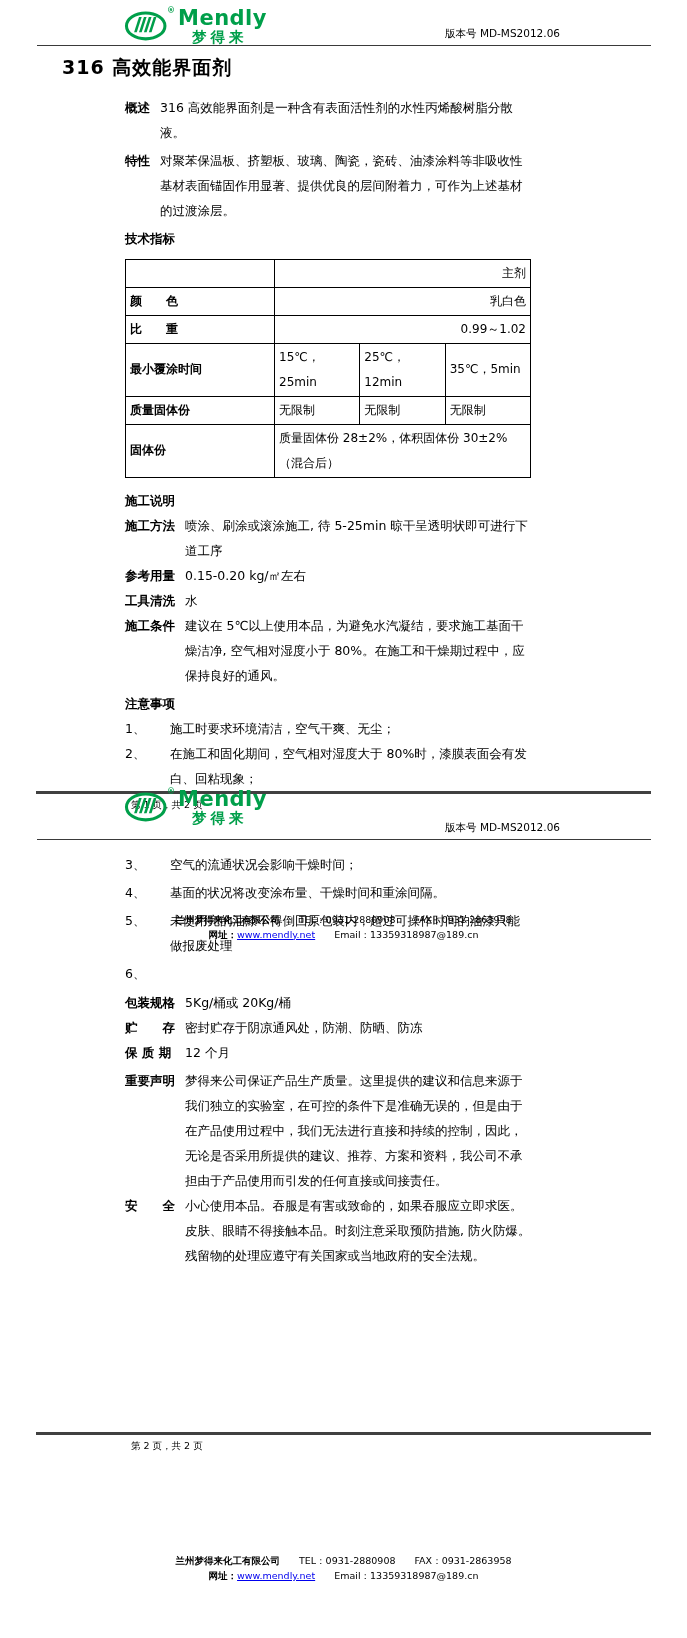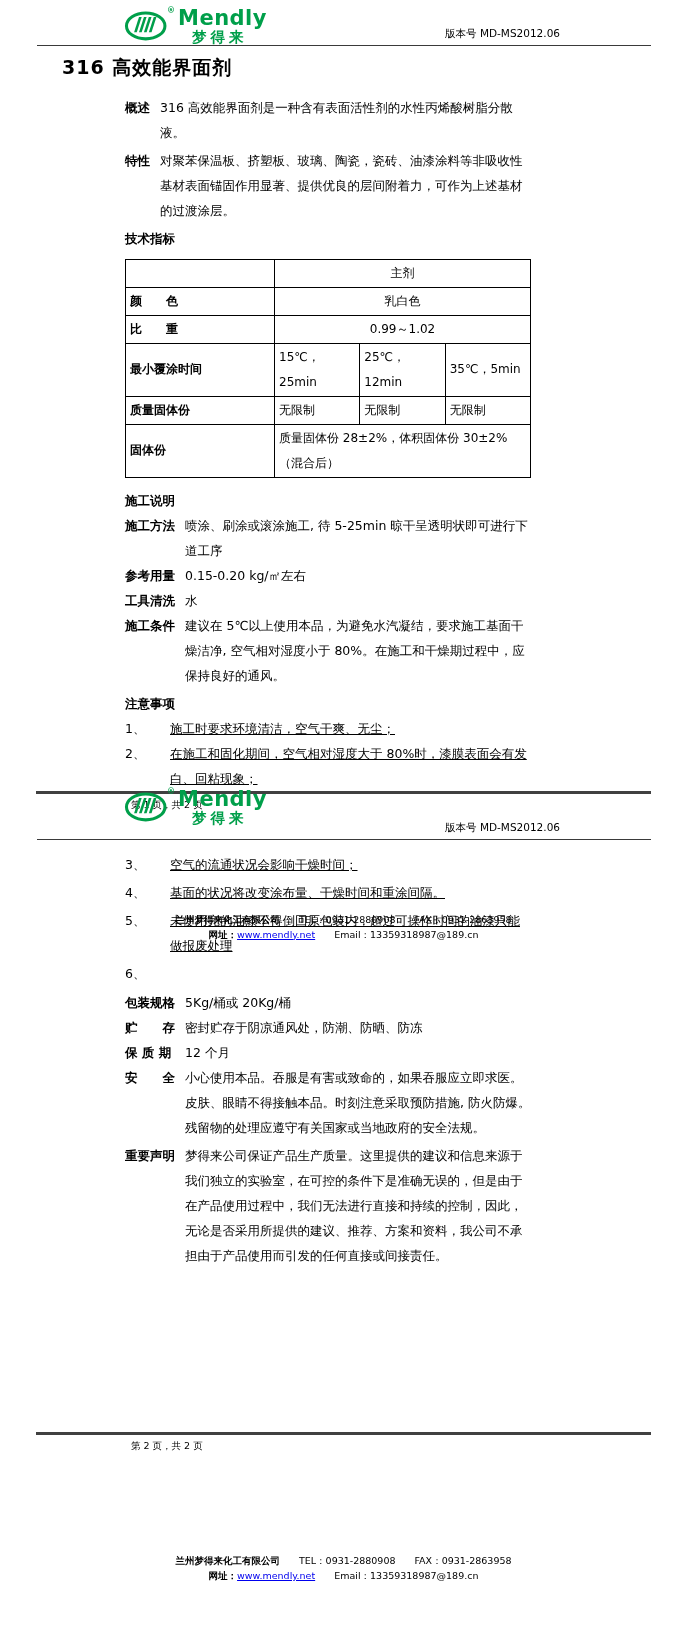--- a/index.html
+++ b/index.html
@@ -31,29 +31,29 @@
   .content { padding:0 156px 0 125px; line-height:25px; }
   .doc-title { font-size:19px; font-weight:bold; letter-spacing:1px;
                margin:9px 0 14px 62px; }
   .kv { display:flex;justify-content:center; }
   .kv .lbl { flex:0 0 35px; font-weight:bold; }
   .kv .val { flex:1; }
   .kv-wide .lbl { flex:0 0 60px; }
   .heading { font-weight:bold; margin-top:3px; }
   .note { display:flex; }
   .note .num { flex:0 0 45px; }
-  .note .txt { flex:1;text-decoration:underline; }
+  .note .txt { flex:1; }
 
   
   table.spec { border-collapse:collapse; width:406px; margin:8px 0 10px 0;
                font-size:12px; table-layout:fixed; }
   table.spec td { border:1px solid #000; height:25px; padding:1px 4px;
                   vertical-align:middle; }
   td.c-lbl { font-weight:bold; padding-left:12px; width:140px;margin-left:8px; }
-  td.center { text-align:center; }
+  td.center { text-align:right; }
   td.c-val { padding-left:8px; }
 
   
   .pfoot { margin-top:auto; border-top:3px solid #404040; margin-left:36px; margin-right:36px;
            padding-top:3px; font-size:9.5px; display:flex; line-height:15px;flex-direction:column; }
   .page1 .pfoot { margin-bottom:8px; }
   .page2 .pfoot { margin-bottom:55px; }
   .pageno { flex:0 0 115px; margin-left:95px; }
   .cinfo { flex:1; text-align:center; }
   .cinfo .seg { margin:0 8px; white-space:nowrap; }
@@ -228,28 +228,28 @@
       <span class="val">5Kg/桶或 20Kg/桶</span>
     </div>
     <div class="kv kv-wide">
       <span class="lbl">贮　　存</span>
       <span class="val">密封贮存于阴凉通风处，防潮、防晒、防冻</span>
     </div>
     <div class="kv kv-wide">
       <span class="lbl">保 质 期</span>
       <span class="val">12 个月</span>
     </div>
-    <div class="kv kv-wide">
-      <span class="lbl">安　　全</span>
-      <span class="val">小心使用本品。吞服是有害或致命的，如果吞服应立即求医。皮肤、眼睛不得接触本品。时刻注意采取预防措施, 防火防爆。残留物的处理应遵守有关国家或当地政府的安全法规。</span>
-    </div>
     <div class="kv kv-wide" style="margin-top:3px;">
       <span class="lbl">重要声明</span>
       <span class="val">梦得来公司保证产品生产质量。这里提供的建议和信息来源于我们独立的实验室，在可控的条件下是准确无误的，但是由于在产品使用过程中，我们无法进行直接和持续的控制，因此，无论是否采用所提供的建议、推荐、方案和资料，我公司不承担由于产品使用而引发的任何直接或间接责任。</span>
     </div>
+    <div class="kv kv-wide">
+      <span class="lbl">安　　全</span>
+      <span class="val">小心使用本品。吞服是有害或致命的，如果吞服应立即求医。皮肤、眼睛不得接触本品。时刻注意采取预防措施, 防火防爆。残留物的处理应遵守有关国家或当地政府的安全法规。</span>
+    </div>
   </div>
 
   <div class="pfoot">
     <span class="pageno">第 2 页，共 2 页</span>
     <span class="cinfo">
       <div>
         <span class="seg company">兰州梦得来化工有限公司</span>
         <span class="seg">TEL：0931-2880908</span>
         <span class="seg">FAX：0931-2863958</span>
       </div>

